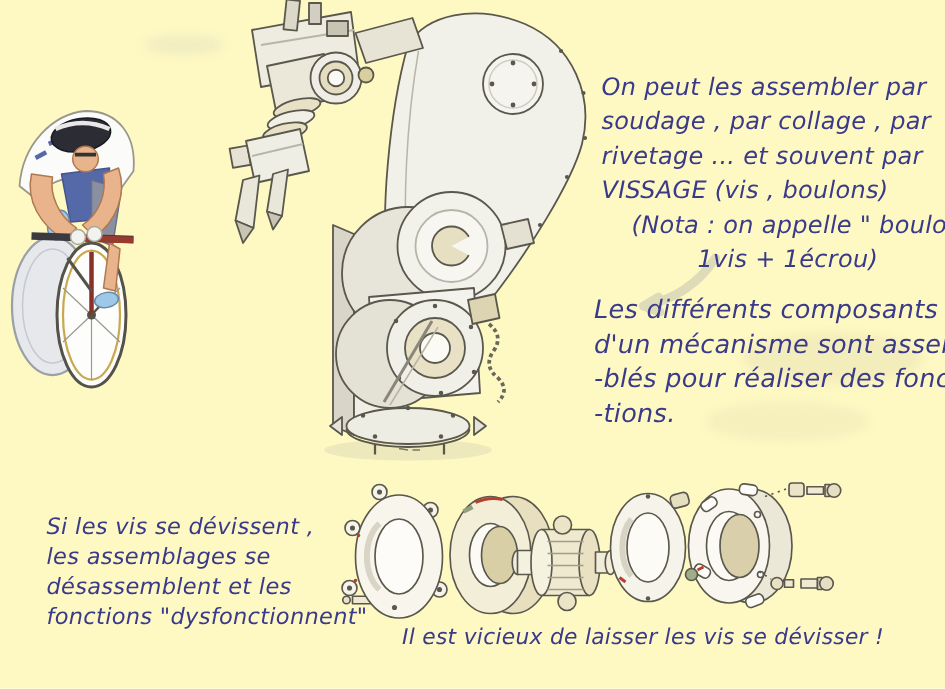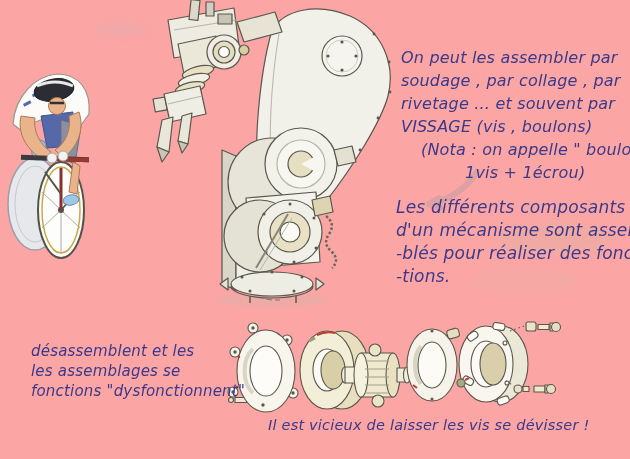--- a/index.html
+++ b/index.html
@@ -1,19 +1,19 @@
 <!DOCTYPE html>
 <html><head>
 <meta charset="utf-8">
 <style>
   html,body{margin:0;padding:0;}
   .page{
     position:relative;
     width:630px;height:459px;
-    background:#fca5a5;
+    background:#fef9c3;
     overflow:hidden;
     font-family:"DejaVu Sans",sans-serif;
     text-decoration:underline;
   }
   .hand{
     position:absolute;
     font-style:italic;
     color:#3a3a8a;
     letter-spacing:0.2px;
     white-space:nowrap;
@@ -330,20 +330,21 @@
   </div>
 
   <div class="hand b2">
     <div>Les différents composants</div>
     <div>d'un mécanisme sont assem-</div>
     <div>-blés pour réaliser des fonc-</div>
     <div>-tions.</div>
   </div>
 
   <div class="hand b3">
+    <div>Si les vis se dévissent ,</div>
+    <div>les assemblages se</div>
     <div>désassemblent et les</div>
-    <div>les assemblages se</div>
     <div>fonctions "dysfonctionnent"</div>
   </div>
 
   <div class="hand cap">Il est vicieux de laisser les vis se dévisser !</div>
 
 </div>
 
 </body></html>

